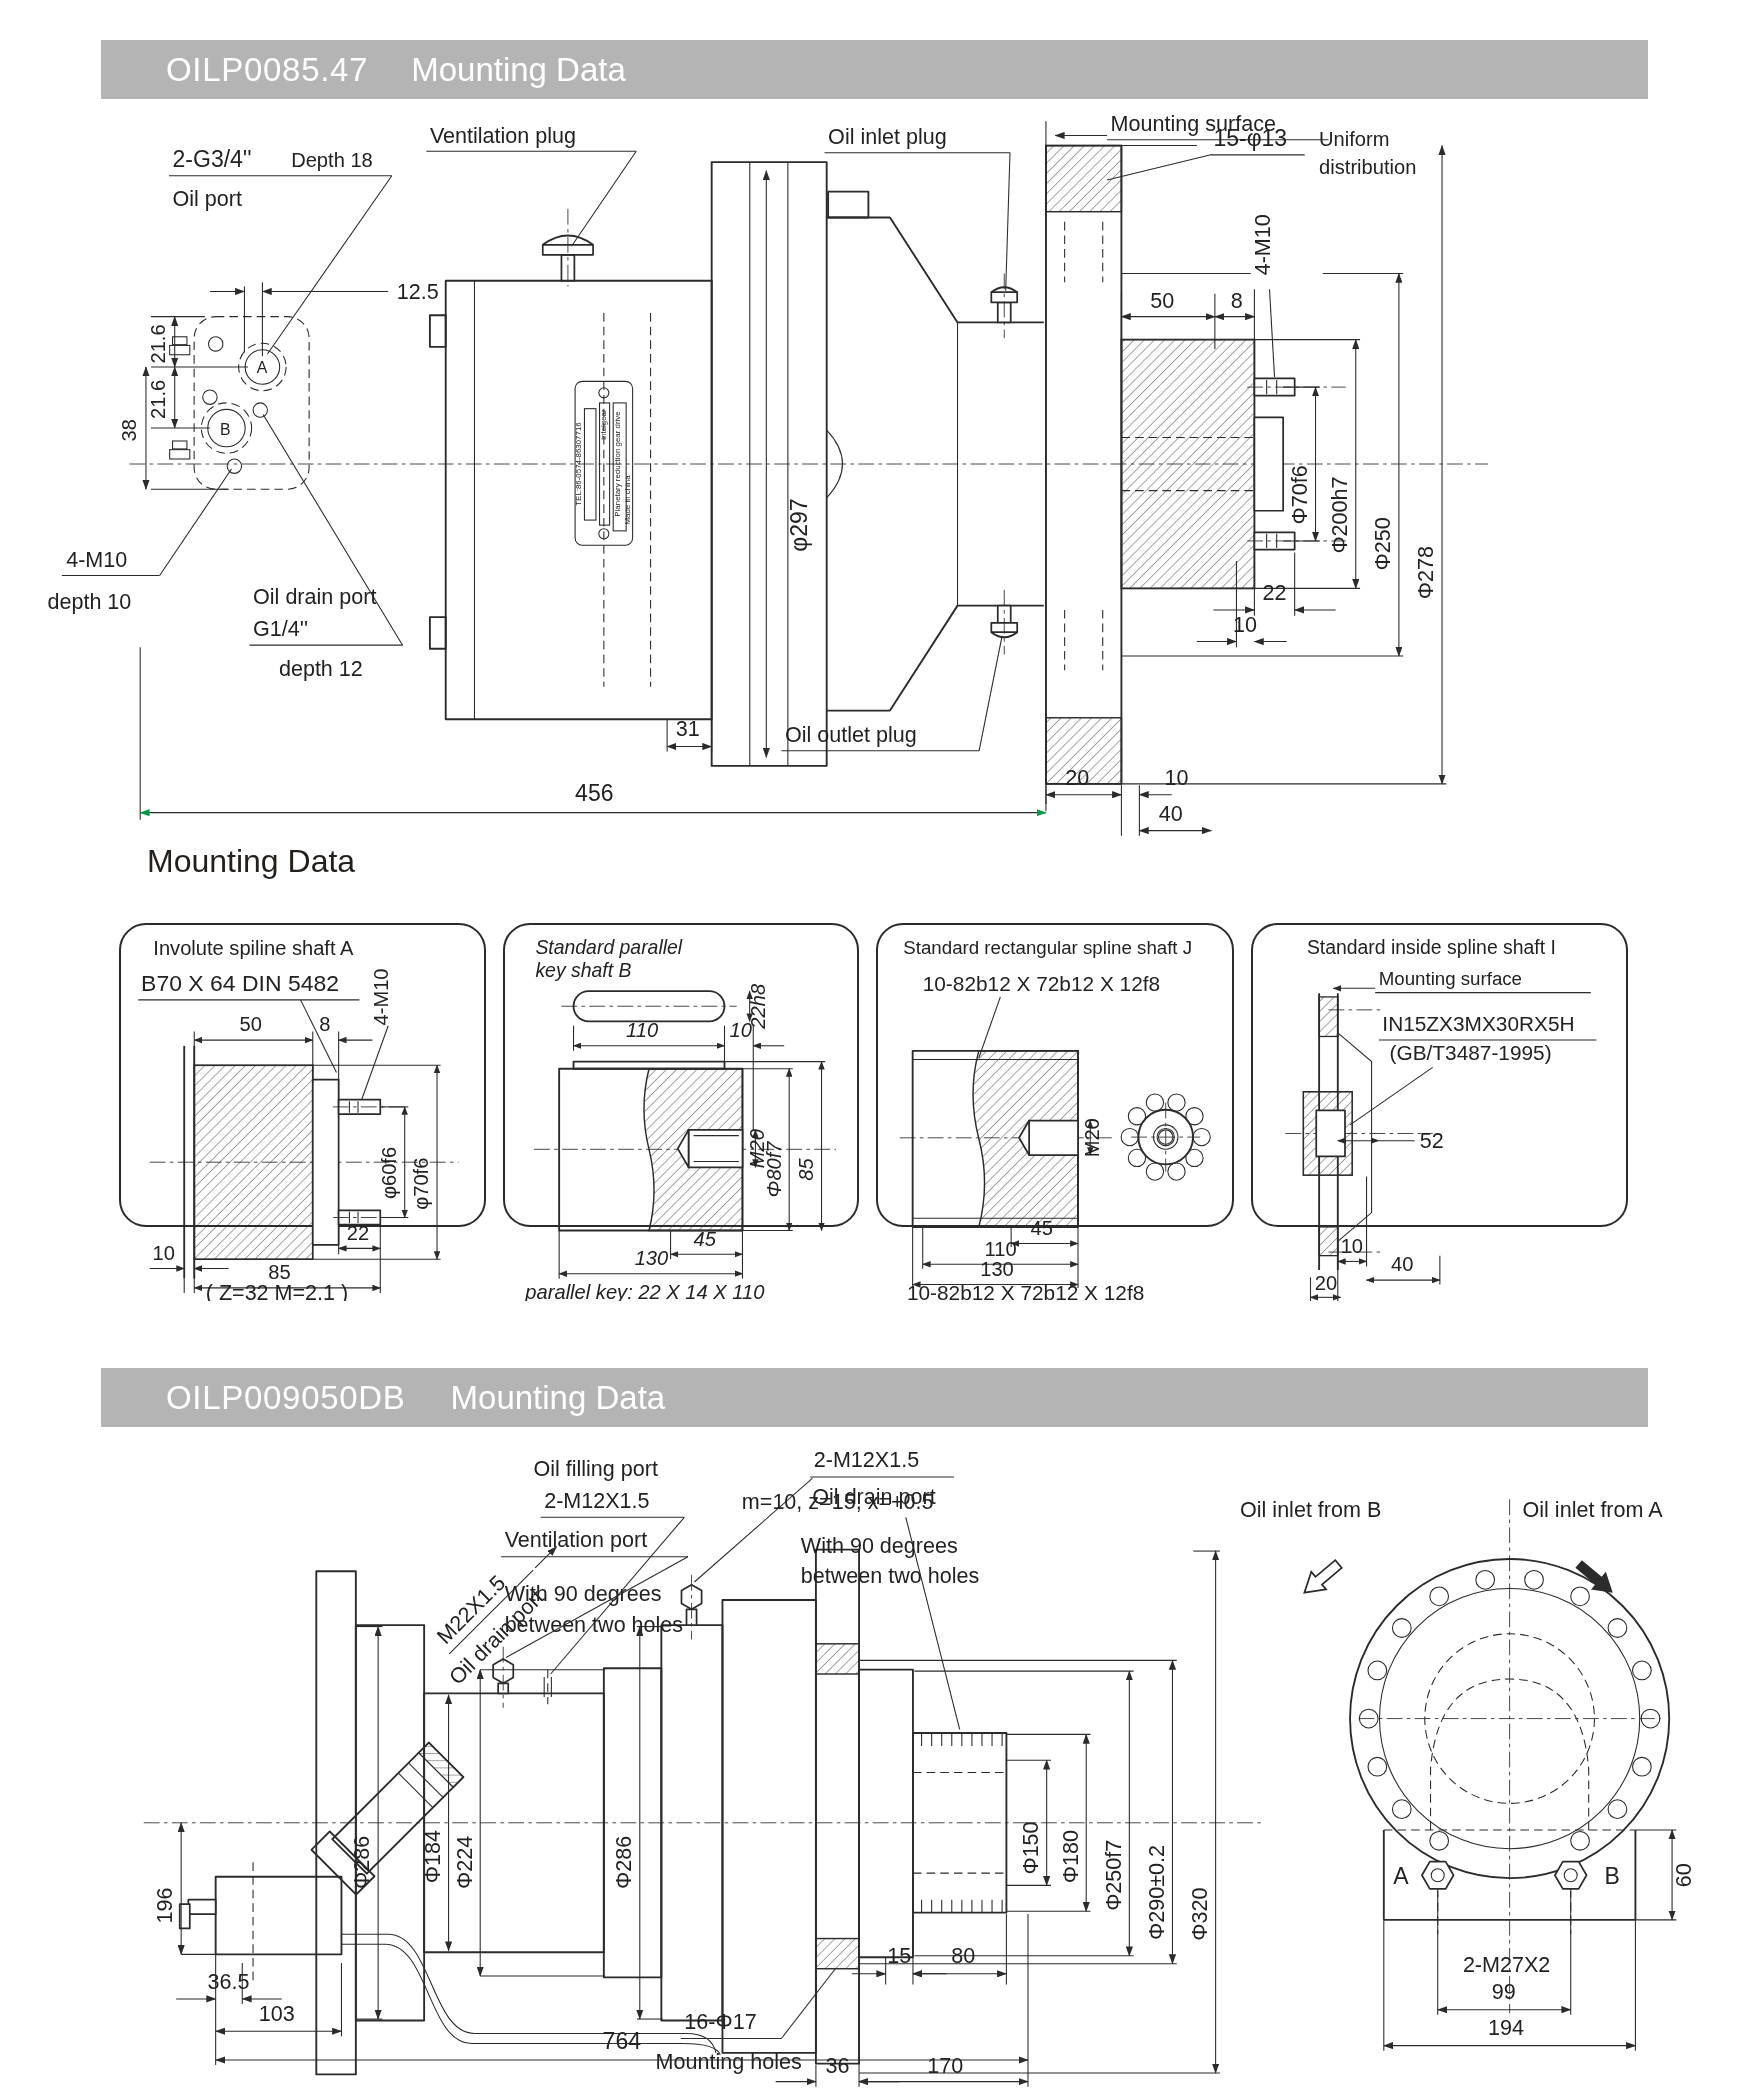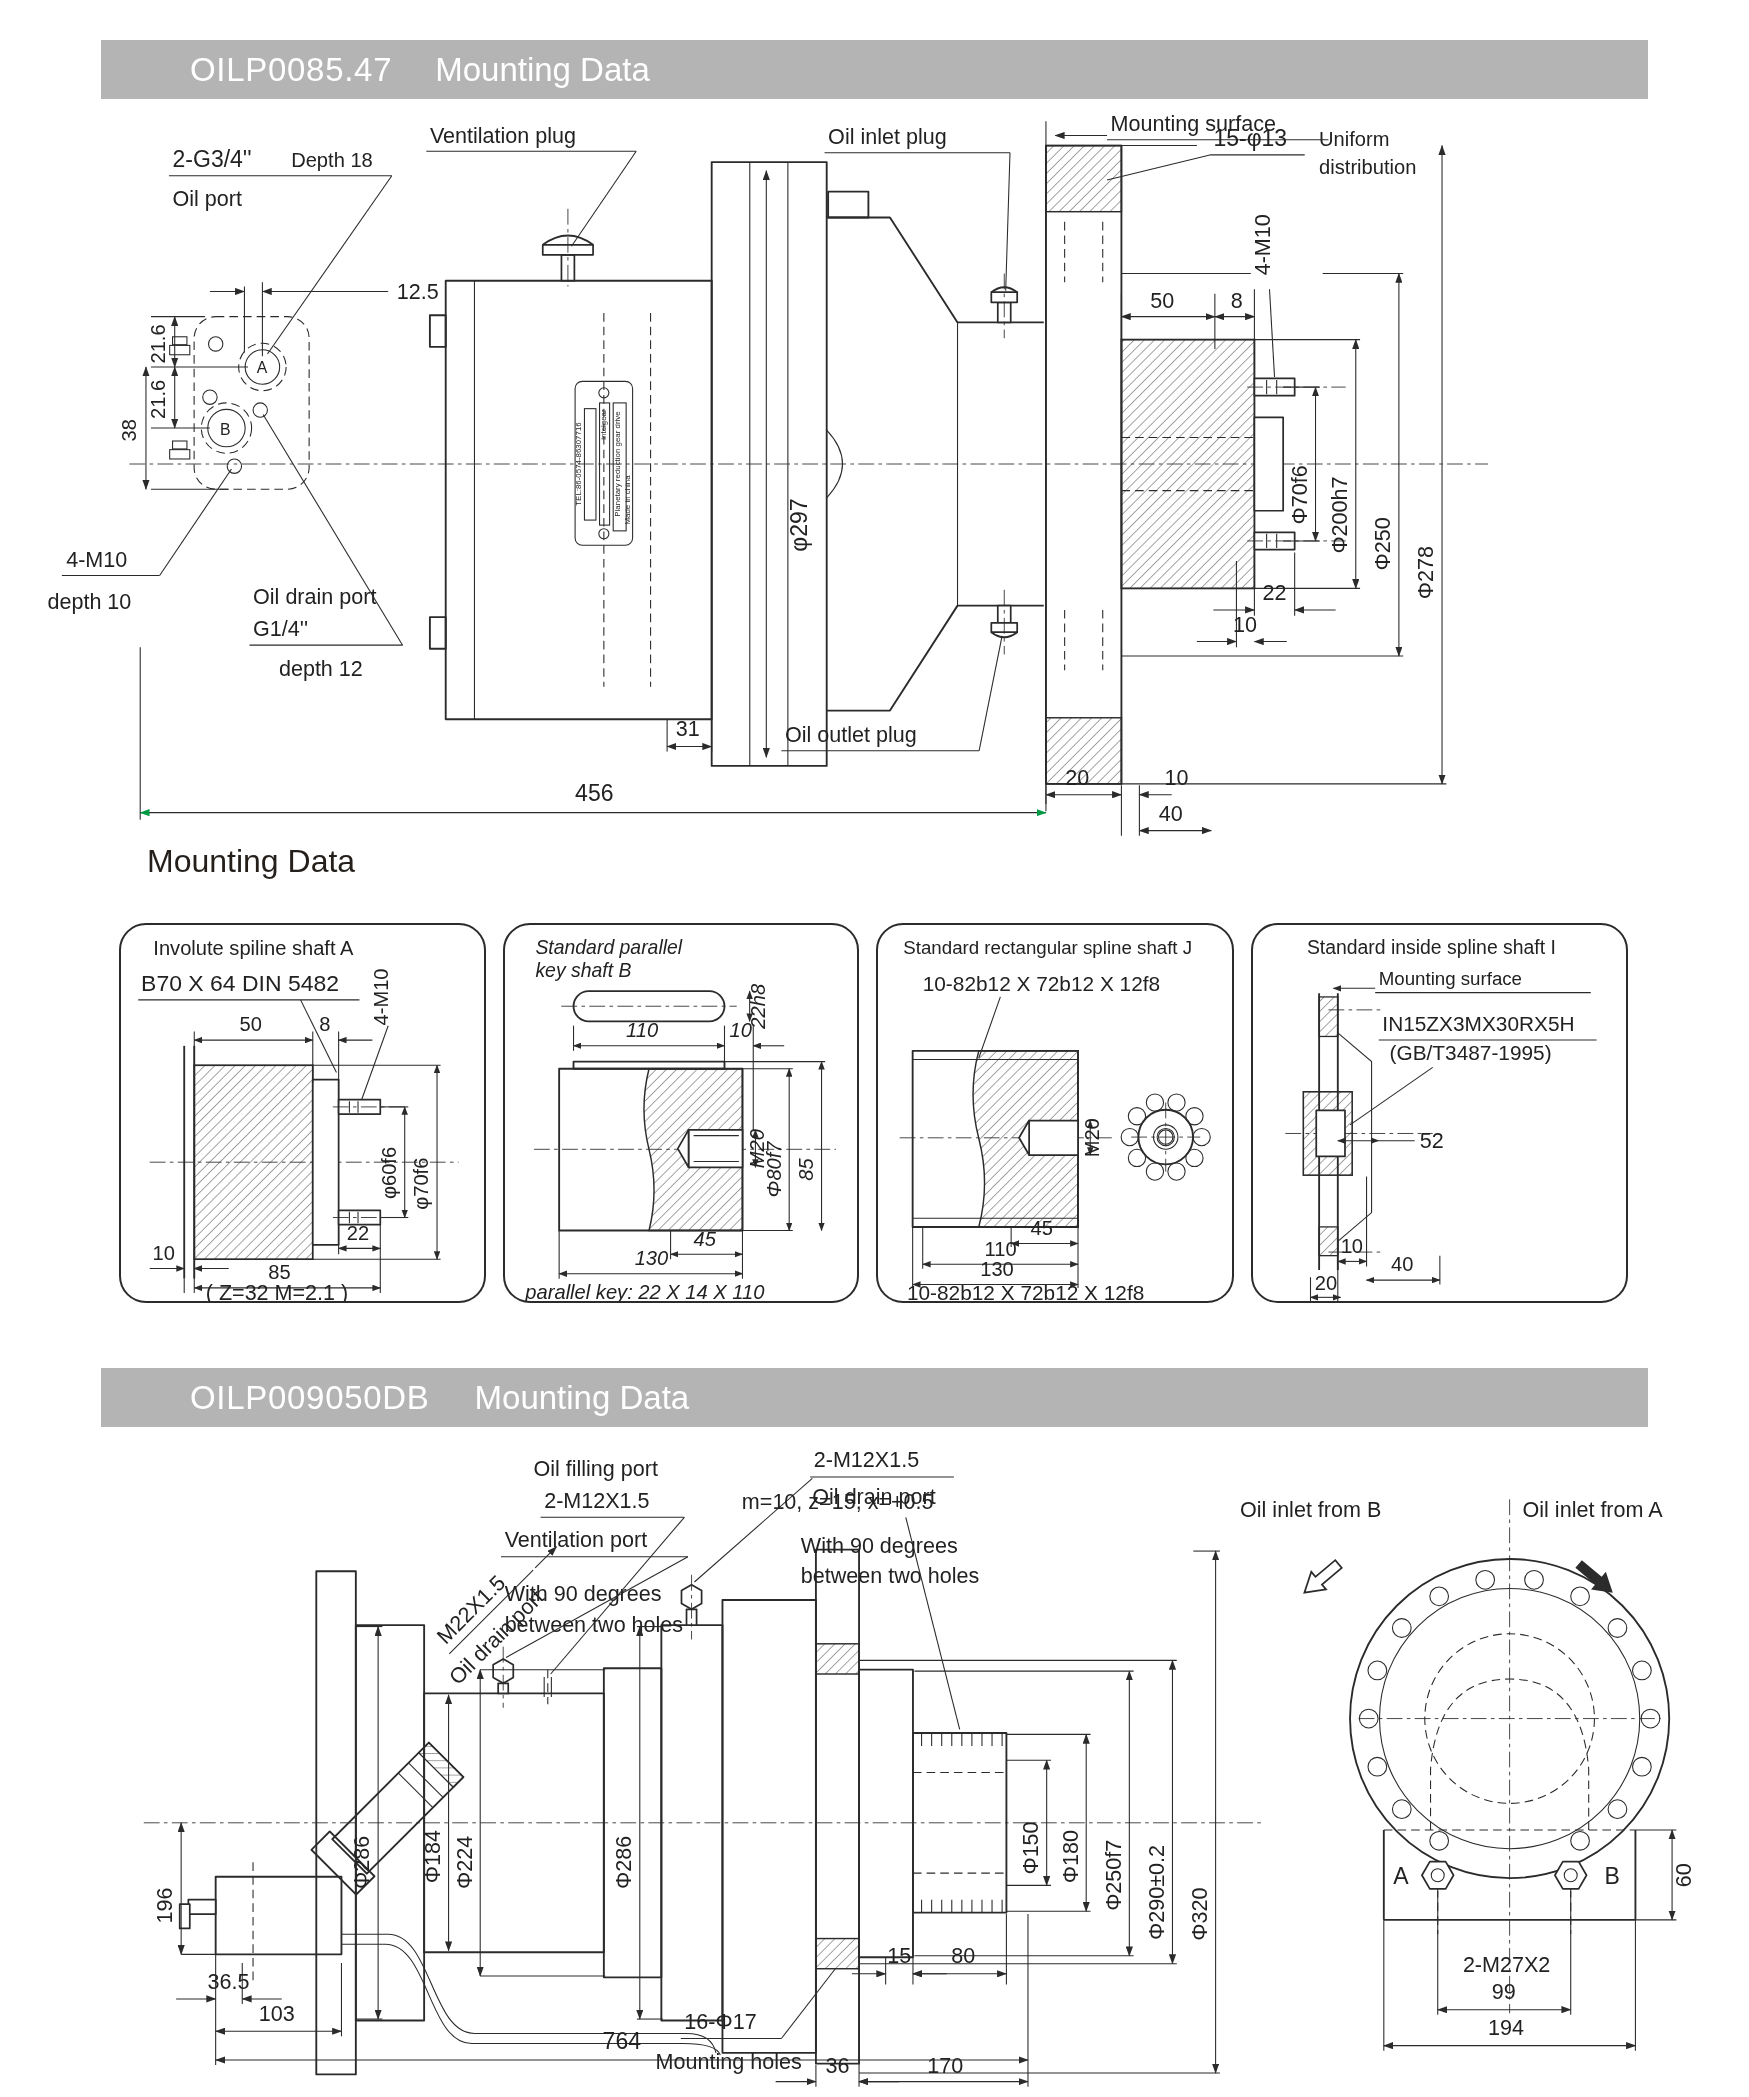--- a/index.html
+++ b/index.html
@@ -1,24 +1,24 @@
 <!DOCTYPE html>
 <html style="font-size:11.5px"><head>
 <meta charset="utf-8">
 <style>
   html,body{margin:0;padding:0;background:#fff;}
   #page{position:relative;width:1749px;height:2097px;background:#fff;overflow:hidden;
         font-family:"Liberation Sans",sans-serif;}
   .hdr{position:absolute;left:101px;width:1547px;height:59px;background:#b4b4b4;color:#fff;
-       display:flex;align-items:center;gap:43px;padding-left:89px;box-sizing:border-box;}
+       display:flex;align-items:center;gap:43px;padding-left:65px;box-sizing:border-box;}
   .hdr .model{font-size:33px;letter-spacing:0.7px;}
   .hdr .htitle{font-size:33px;}
   #hdr1{top:40px;} #hdr2{top:1368px;gap:45px;}
   .section-title{position:absolute;left:147px;top:843px;font-size:32px;color:#241f1a;}
-  .box{position:absolute;top:923px;height:380px;border:2.2px solid #2b2b2b;border-radius:27px;
+  .box{position:absolute;top:923px;height:304px;border:2.2px solid #2b2b2b;border-radius:27px;
        box-sizing:border-box;background:#fff;}
   #box1{left:119px;width:367px;} #box2{left:503px;width:356px;font-style:italic;}
   #box3{left:876px;width:358px;} #box4{left:1251px;width:377px;}
   .box svg{position:absolute;left:0;top:0;}
   svg{display:block;}
   svg text{fill:#222;font-family:"Liberation Sans",sans-serif;}
   .t11{font-size:11px;}.t22{font-size:22px;}.t26{font-size:26px;}.t27{font-size:27px;}
   .t28{font-size:28px;}.t29{font-size:29px;}.t30{font-size:30px;}.t32{font-size:32px;}
   .ol{fill:none;stroke:#2b2b2b;stroke-width:2.6;stroke-linejoin:round;}
   .olf{fill:#fff;stroke:#2b2b2b;stroke-width:2.4;stroke-linejoin:round;}

